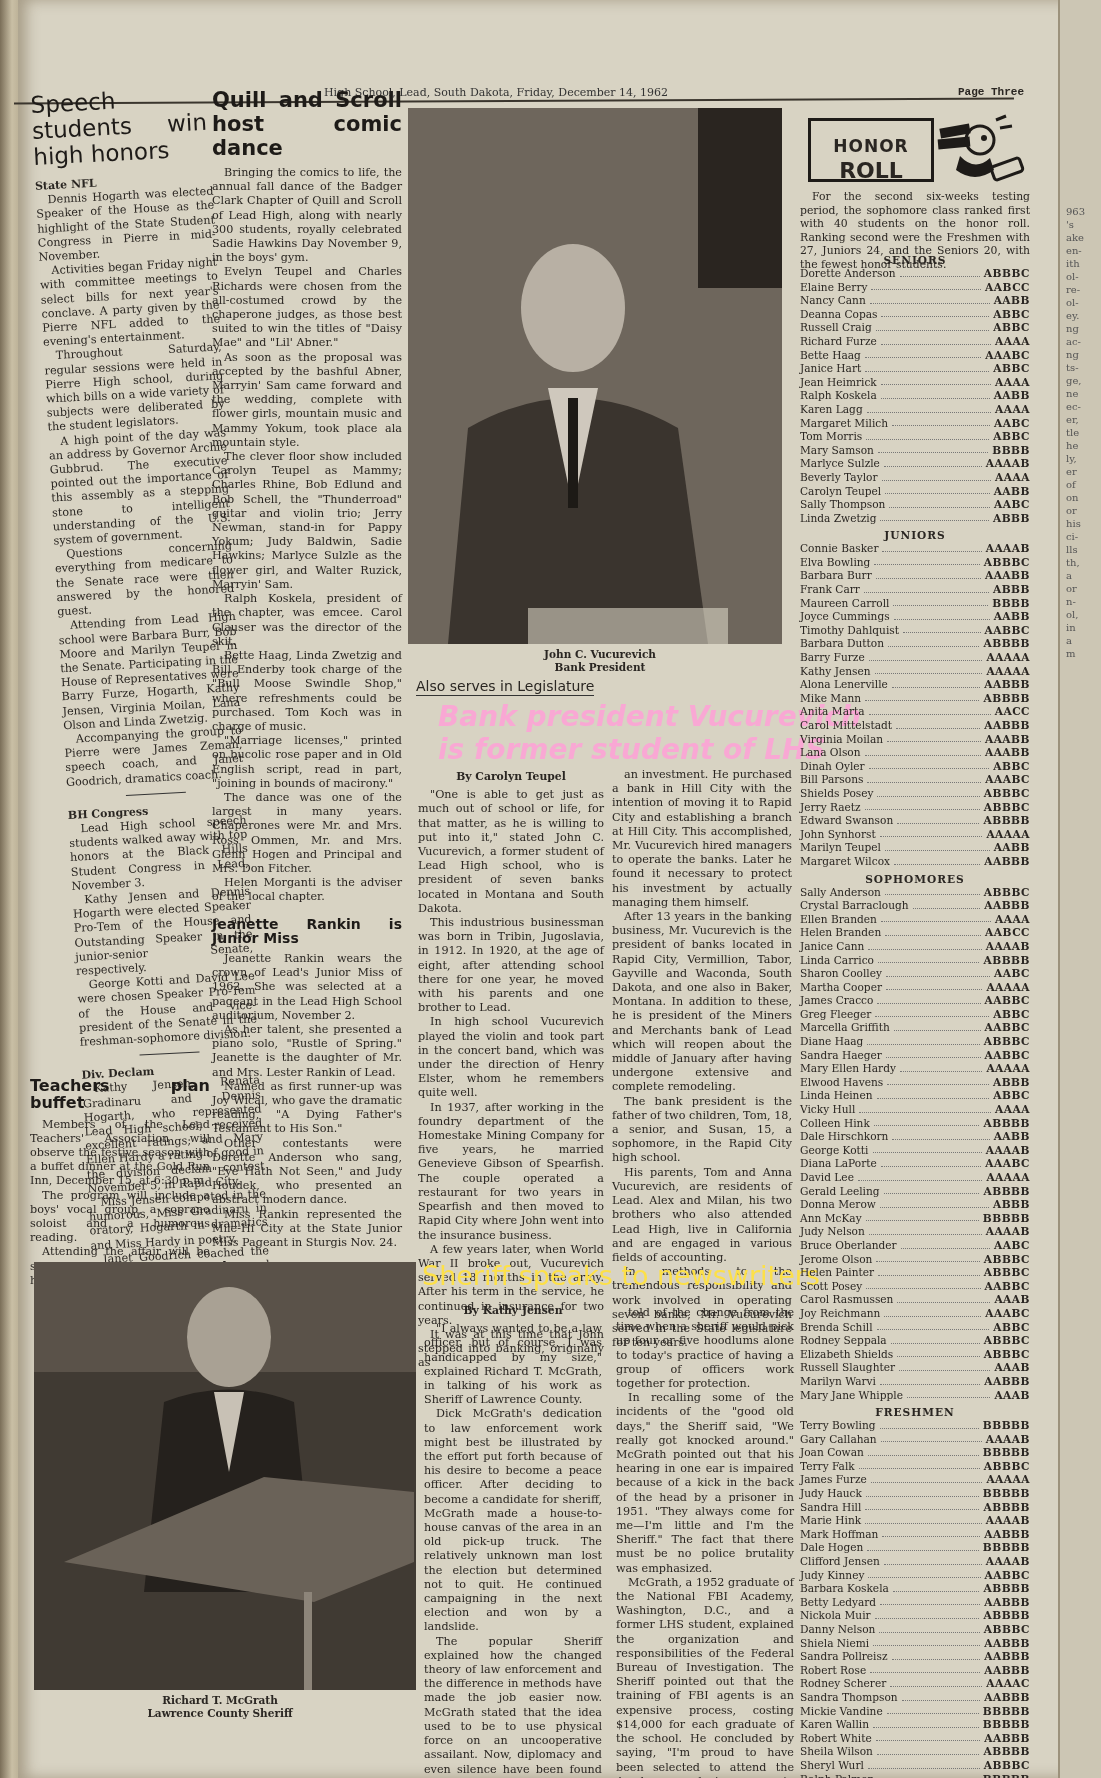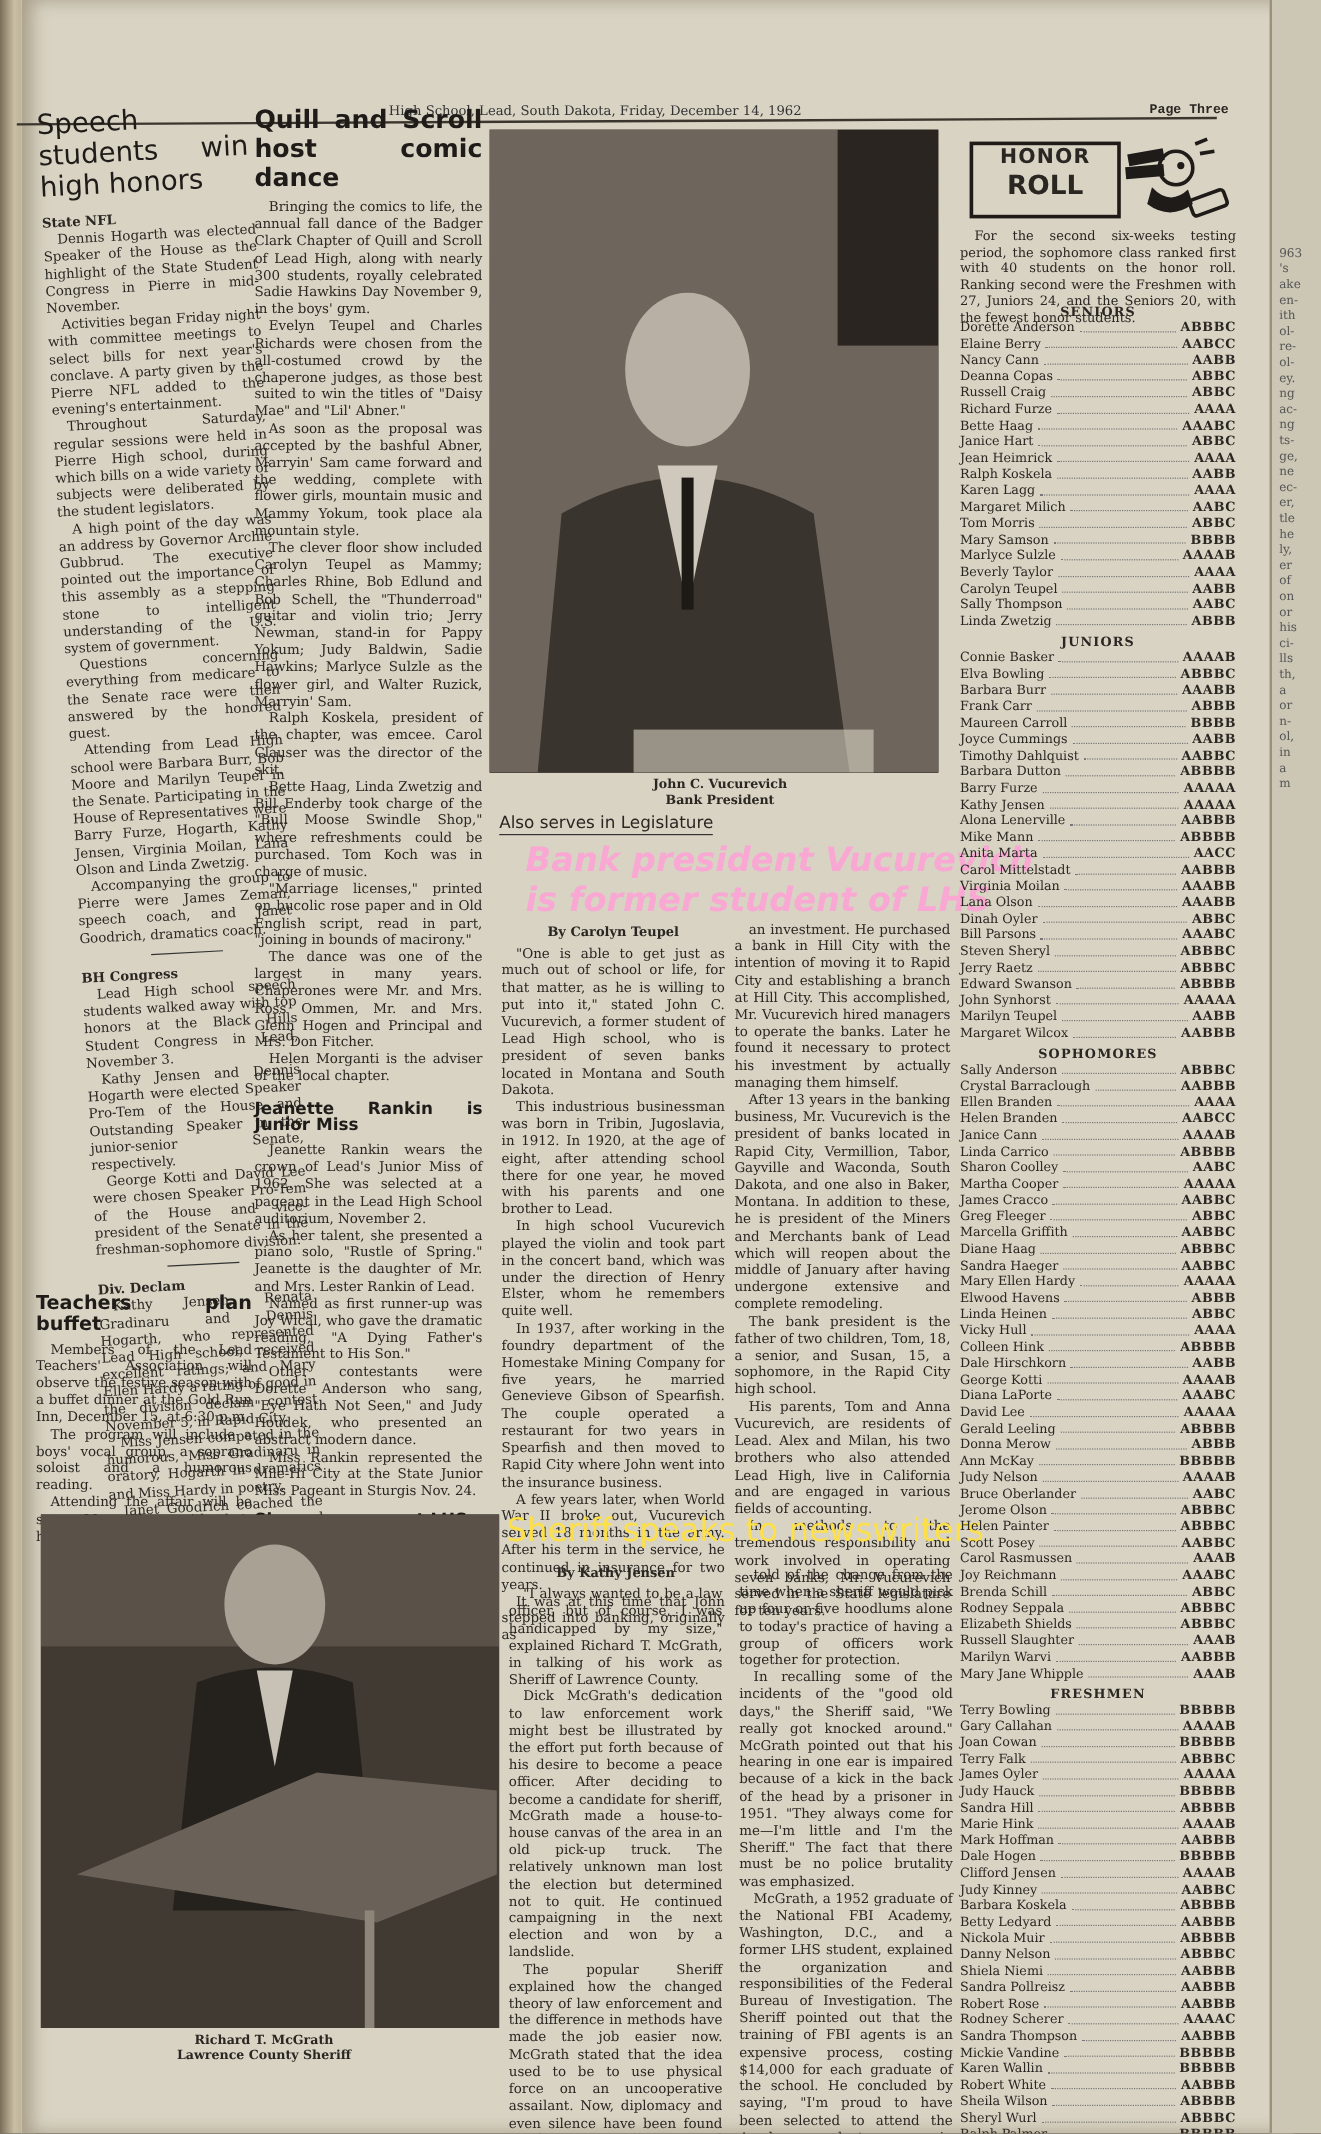--- a/index.html
+++ b/index.html
@@ -15,21 +15,21 @@
   .col { position:absolute; font-size:11.2px; line-height:14.2px; text-align:justify; }
   .col p { margin:0; text-indent:12px; }
   .col .sub { font-weight:bold; font-size:11px; margin-top:10px; text-indent:0; }
   .col .divider { width:60px; margin:8px auto; border-top:1px solid #333; }
   .hl { font-family:"DejaVu Sans", sans-serif; font-weight:bold; color:#1e1b18; line-height:1.05; margin:0 0 6px 0; }
   .hl-light { font-weight:normal; }
   .photo { position:absolute; background:#2a2622; overflow:hidden; }
   .photo .bg { position:absolute; inset:0; background:linear-gradient(180deg,#8d8478 0%,#4a433b 40%,#2d2822 100%); }
   .caption { position:absolute; font-size:10.5px; font-weight:bold; text-align:center; line-height:13px; }
   .honor-logo { position:absolute; left:808px; top:118px; width:120px; height:58px; border:3px solid #1e1b18; }
-  .honor-logo .t1 { font-family:"DejaVu Sans", sans-serif; font-weight:bold; font-size:17px; text-align:center; letter-spacing:1px; margin-top:0; }
+  .honor-logo .t1 { font-family:"DejaVu Sans", sans-serif; font-weight:bold; font-size:17px; text-align:center; letter-spacing:1px; margin-top:15px; }
   .honor-logo .t2 { font-family:"DejaVu Sans", sans-serif; font-weight:bold; font-size:22px; text-align:center; line-height:30px; }
   .roll { position:absolute; left:800px; top:250px; width:230px; font-size:10.6px; }
   .roll .cls { text-align:center; font-weight:bold; letter-spacing:1px; margin:4px 0 1px; font-size:10.6px; }
   .roll .row { display:flex; line-height:13.6px; }
   .roll .row .n { white-space:nowrap; }
   .roll .row .d { flex:1; border-bottom:1px dotted #777; margin:0 4px 4px; }
   .roll .row .g { font-weight:bold; letter-spacing:0.5px; }
   .kicker { position:absolute; left:416px; top:678px; font-family:"DejaVu Sans", sans-serif; font-size:14px; border-bottom:1.5px solid #333; padding-bottom:1px; }
   .big-hl { position:absolute; font-family:"DejaVu Sans", sans-serif; font-weight:bold; font-style:italic; font-size:28px; line-height:33px; color:#f9a8d4; }
   .byline { font-weight:bold; text-align:center; font-size:10.8px; margin:2px 0 4px; }
@@ -419,21 +419,21 @@
       <span class="n">Dinah Oyler</span>
       <span class="d"></span>
       <span class="g">ABBC</span>
     </div>
     <div class="row">
       <span class="n">Bill Parsons</span>
       <span class="d"></span>
       <span class="g">AAABC</span>
     </div>
     <div class="row">
-      <span class="n">Steven Sheryl</span>
+      <span class="n">Shields Posey</span>
       <span class="d"></span>
       <span class="g">ABBBC</span>
     </div>
     <div class="row">
       <span class="n">Jerry Raetz</span>
       <span class="d"></span>
       <span class="g">ABBBC</span>
     </div>
     <div class="row">
       <span class="n">Edward Swanson</span>
@@ -661,21 +661,21 @@
       <span class="n">Joan Cowan</span>
       <span class="d"></span>
       <span class="g">BBBBB</span>
     </div>
     <div class="row">
       <span class="n">Terry Falk</span>
       <span class="d"></span>
       <span class="g">ABBBC</span>
     </div>
     <div class="row">
-      <span class="n">James Oyler</span>
+      <span class="n">James Furze</span>
       <span class="d"></span>
       <span class="g">AAAAA</span>
     </div>
     <div class="row">
       <span class="n">Judy Hauck</span>
       <span class="d"></span>
       <span class="g">BBBBB</span>
     </div>
     <div class="row">
       <span class="n">Sandra Hill</span>

